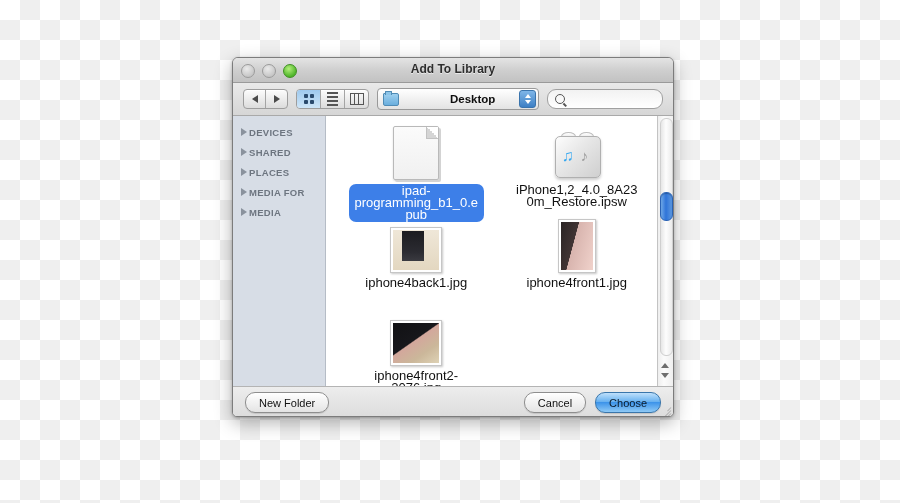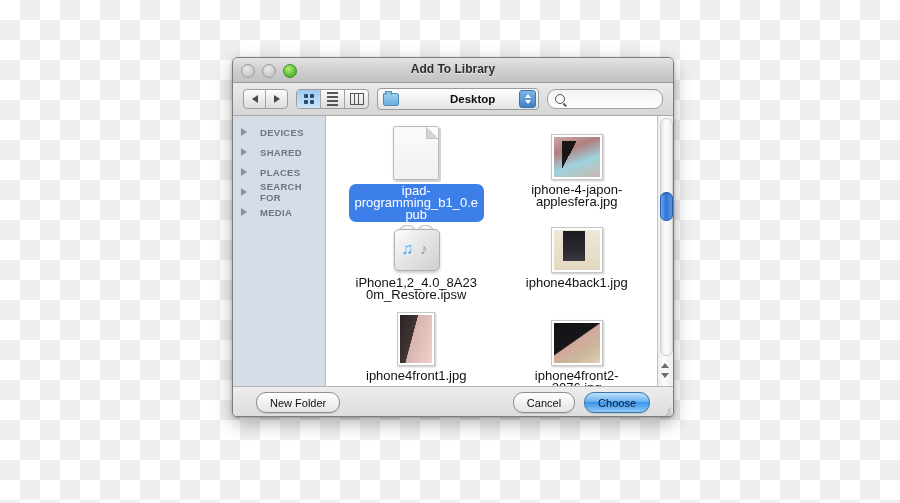--- a/index.html
+++ b/index.html
@@ -106,21 +106,21 @@
     border:none;outline:none;background:transparent;font-size:11px;width:100%;margin-left:4px;
     font-family:"Liberation Sans",sans-serif;color:#222;
   }
 
   
   .body{display:flex;height:270px;}
   .sidebar{
     width:92px;flex:none;background:#d7dde6;border-right:1px solid #b5bcc6;
     padding-top:6px;
   }
-  .sbrow{display:flex;align-items:center;height:20px;padding-left:8px;gap:13px;}
+  .sbrow{display:flex;align-items:center;height:20px;padding-left:8px;gap:2px;}
   .disc{width:0;height:0;border-top:4px solid transparent;border-bottom:4px solid transparent;border-left:6px solid #8a929d;}
   .sblabel{font-size:9.5px;font-weight:bold;color:#6d7580;letter-spacing:.3px;}
 
   .files{flex:1;background:#fff;position:relative;overflow:hidden;}
   .grid{display:grid;grid-template-columns:1fr 1fr;padding:8px 16px 0 10px;}
   .cell{height:89px;display:flex;flex-direction:column;align-items:center;padding-top:4px;}
   .thumb{height:52px;display:flex;align-items:flex-end;justify-content:center;}
   .fname{
     margin-top:4px;font-size:13px;line-height:12px;text-align:center;color:#111;
     max-width:125px;word-break:break-word;padding:0 2px;
@@ -181,21 +181,21 @@
     position:absolute;left:2px;top:76px;width:11px;height:27px;border-radius:6px;
     background:linear-gradient(to right,#6fa8e8,#2f74d8 45%,#5b97e0);
     border:1px solid #2a63b5;box-shadow:0 1px 1px rgba(0,0,0,.25) inset;
   }
   .sbtn{position:absolute;left:3px;width:0;height:0;border-left:4px solid transparent;border-right:4px solid transparent;}
   .sb-up{top:247px;border-bottom:5px solid #6e6e6e;}
   .sb-dn{top:257px;border-top:5px solid #6e6e6e;}
 
   
   .footer{
-    height:31px;display:flex;align-items:center;padding:0 23px;position:relative;
+    height:31px;display:flex;align-items:center;padding:0 12px;position:relative;
     background:linear-gradient(to bottom,#ededed,#dcdcdc);
     border-top:1px solid #b4b4b4;
   }
   .btn{
     height:19px;padding:0 13px;border-radius:10px;border:1px solid #8e8e8e;
     background:linear-gradient(to bottom,#ffffff,#e4e4e4);
     font-size:11px;color:#111;display:flex;align-items:center;justify-content:center;
     box-shadow:0 1px 1px rgba(0,0,0,.12);font-family:"Liberation Sans",sans-serif;cursor:default;
   }
   .btn.default{
@@ -287,46 +287,38 @@
         <div class="sbrow">
           <span class="disc"></span>
           <span class="sblabel">SHARED</span>
         </div>
         <div class="sbrow">
           <span class="disc"></span>
           <span class="sblabel">PLACES</span>
         </div>
         <div class="sbrow">
           <span class="disc"></span>
-          <span class="sblabel">SEARCH FOR</span>
+          <span class="sblabel">MEDIA FOR</span>
         </div>
         <div class="sbrow">
           <span class="disc"></span>
           <span class="sblabel">MEDIA</span>
         </div>
       </div>
 
       <div class="files">
         <div class="grid">
 
           <div class="cell">
             <div class="thumb">
               <div class="doc-ic"></div>
             </div>
             <div class="fname sel">ipad-programming_b1_0.epub</div>
           </div>
 
-          <div class="cell">
-            <div class="thumb">
-              <div class="photo">
-                  <div class="ph-japon"></div>
-                </div>
-            </div>
-            <div class="fname">iphone-4-japon-applesfera.jpg</div>
-          </div>
 
           <div class="cell">
             <div class="thumb">
               <div class="ipsw-ic">
                 <span class="knob k1"></span>
                   <span class="knob k2"></span>
                 <span class="box"></span>
                 <span class="note">♫</span>
                 <span class="note2">♪</span>
               </div>

